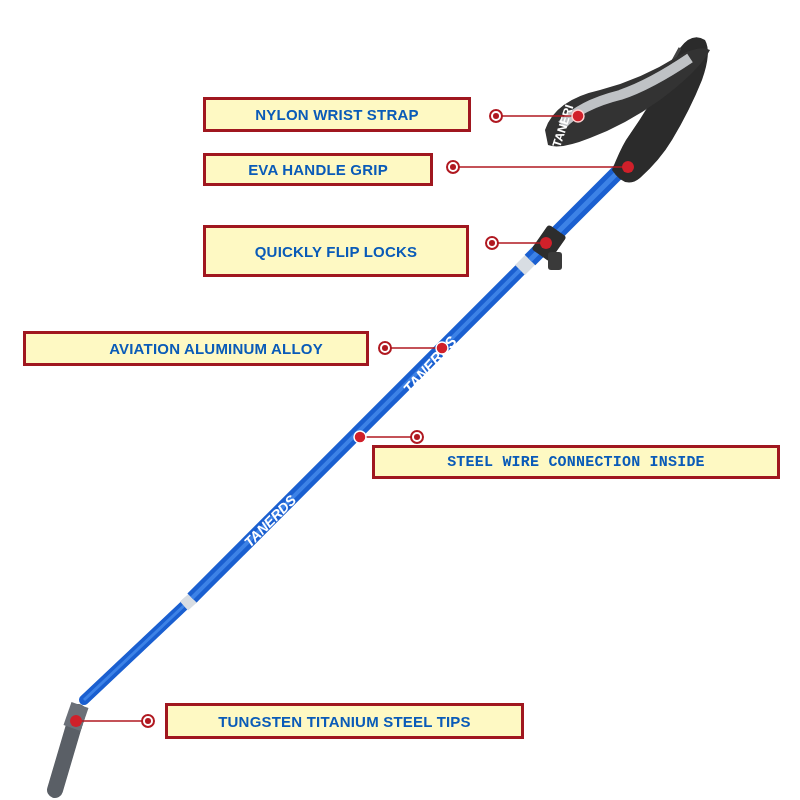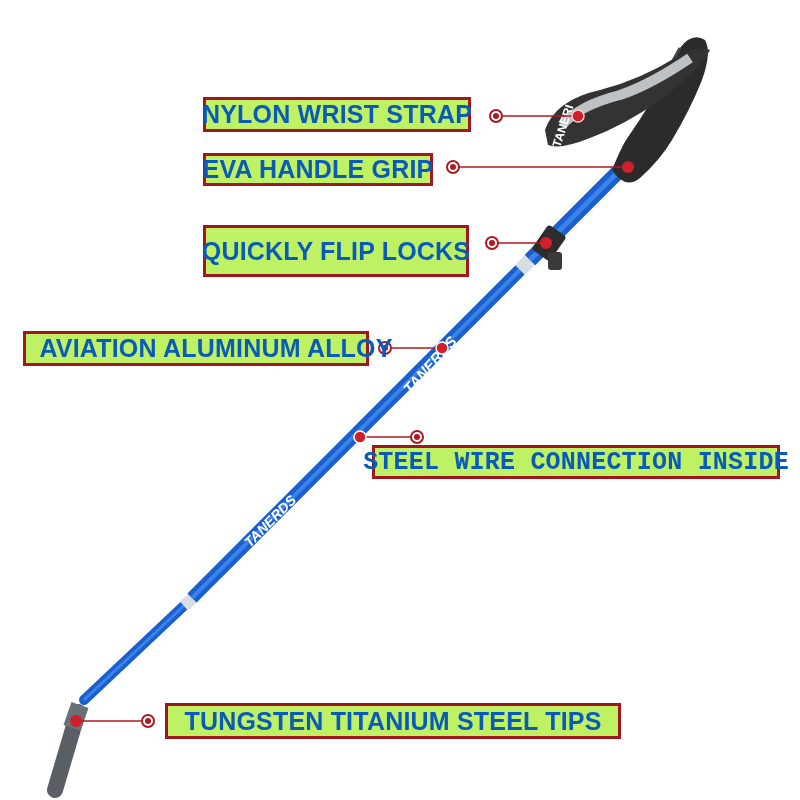--- a/index.html
+++ b/index.html
@@ -1,23 +1,23 @@
 <!DOCTYPE html>
 <html><head>
 <meta charset="utf-8">
 <style>
   html, body { margin: 0; padding: 0; background: #ffffff; }
   .canvas { position: relative; width: 800px; height: 800px; overflow: hidden; background: #ffffff; }
   .pole-svg { position: absolute; left: 0; top: 0; width: 800px; height: 800px; }
   .label-box {
     position: absolute; box-sizing: border-box;
-    border: 3px solid #a0171f; background: #bef264;
+    border: 3px solid #a0171f; background: #fef9c3;
     display: flex; align-items: center; justify-content: center;
     font-family: "Liberation Sans", sans-serif; font-weight: bold;
-    color: #0a5bb8; font-size: 25px; letter-spacing: 0.2px; white-space: nowrap;
+    color: #0a5bb8; font-size: 15px; letter-spacing: 0.2px; white-space: nowrap;
   }
 </style>
 </head>
 <body>
 
 <div class="canvas">
 
   <svg class="pole-svg" viewBox="0 0 800 800">
     <defs>
       <linearGradient id="shaftGrad" x1="0" y1="0" x2="1" y2="0">
@@ -125,15 +125,15 @@
   <div class="label-box" style="left:203px;top:97px;width:268px;height:35px;">NYLON WRIST STRAP</div>
 
   <div class="label-box" style="left:203px;top:153px;width:230px;height:33px;">EVA HANDLE GRIP</div>
 
   <div class="label-box" style="left:203px;top:225px;width:266px;height:52px;">QUICKLY FLIP LOCKS</div>
 
   <div class="label-box" style="left:23px;top:331px;width:346px;height:35px;padding-left:40px;">AVIATION ALUMINUM ALLOY</div>
 
   <div class="label-box" style="left:372px;top:445px;width:408px;height:34px;font-family:Liberation Mono, monospace;">STEEL WIRE CONNECTION INSIDE</div>
 
-  <div class="label-box" style="left:165px;top:703px;width:456px;height:36px;">TUNGSTEN TITANIUM STEEL TIPS</div>
+  <div class="label-box" style="left:165px;top:703px;width:359px;height:36px;">TUNGSTEN TITANIUM STEEL TIPS</div>
 
 </div>
 
 </body></html>

